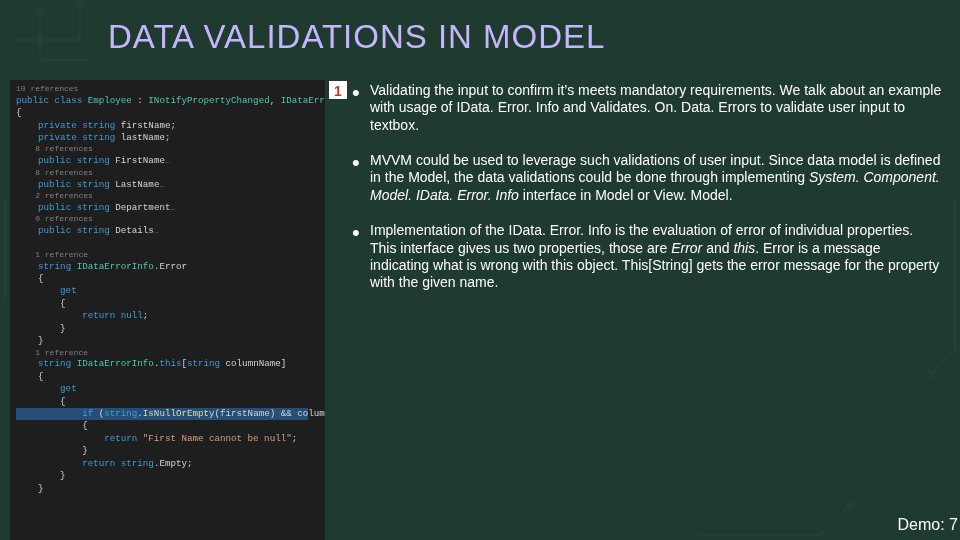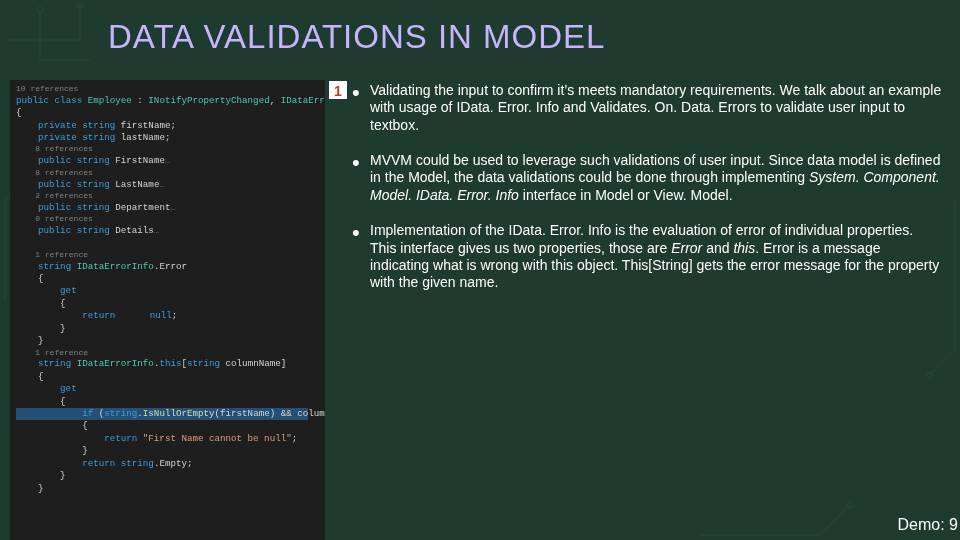--- a/index.html
+++ b/index.html
@@ -34,21 +34,21 @@
     color: #d4d4d4;
     padding: 4px 17px 4px 6px;
     overflow: hidden;
   }
   .code-pane .ln { white-space: pre; }
   .kw   { color: #3e9cd6; }     
   .type { color: #4ec9b0; }     
   .ident{ color: #d4d4d4; }
   .str  { color: #d69d85; }
   .ref  { color: #808080; font-size: 8px; }
-  .null { color: #3e9cd6; margin-left: 29px; }
+  .null { color: #3e9cd6; }
   .hl   { background: #264f78; display: inline-block; width: 100%; }
   .punct{ color: #d4d4d4; }
   .gold { color: #dcdcaa; text-align: right; }
 
   .badge {
     position: absolute;
     left: 328px; top: 80px;
     width: 20px; height: 20px;
     border: 1px solid #234;
     background: #ffffff;
@@ -149,13 +149,13 @@
 </div>
 
 <div class="badge">1</div>
 
 <ul class="bullets">
   <li><span>Validating the input to confirm it’s meets mandatory requirements. We talk about an example with usage of IData. Error. Info and Validates. On. Data. Errors to validate user input to textbox.</span></li>
   <li><span>MVVM could be used to leverage such validations of user input. Since data model is defined in the Model, the data validations could be done through implementing <em>System. Component. Model. IData. Error. Info</em> interface in Model or View. Model.</span></li>
   <li><span>Implementation of the IData. Error. Info is the evaluation of error of individual properties. This interface gives us two properties, those are <em>Error</em> and <em>this</em>. Error is a message indicating what is wrong with this object. This[String] gets the error message for the property with the given name.</span></li>
 </ul>
 
-<div class="demo">Demo: 9</div>
+<div class="demo">Demo: 7</div>
 
 </body></html>

